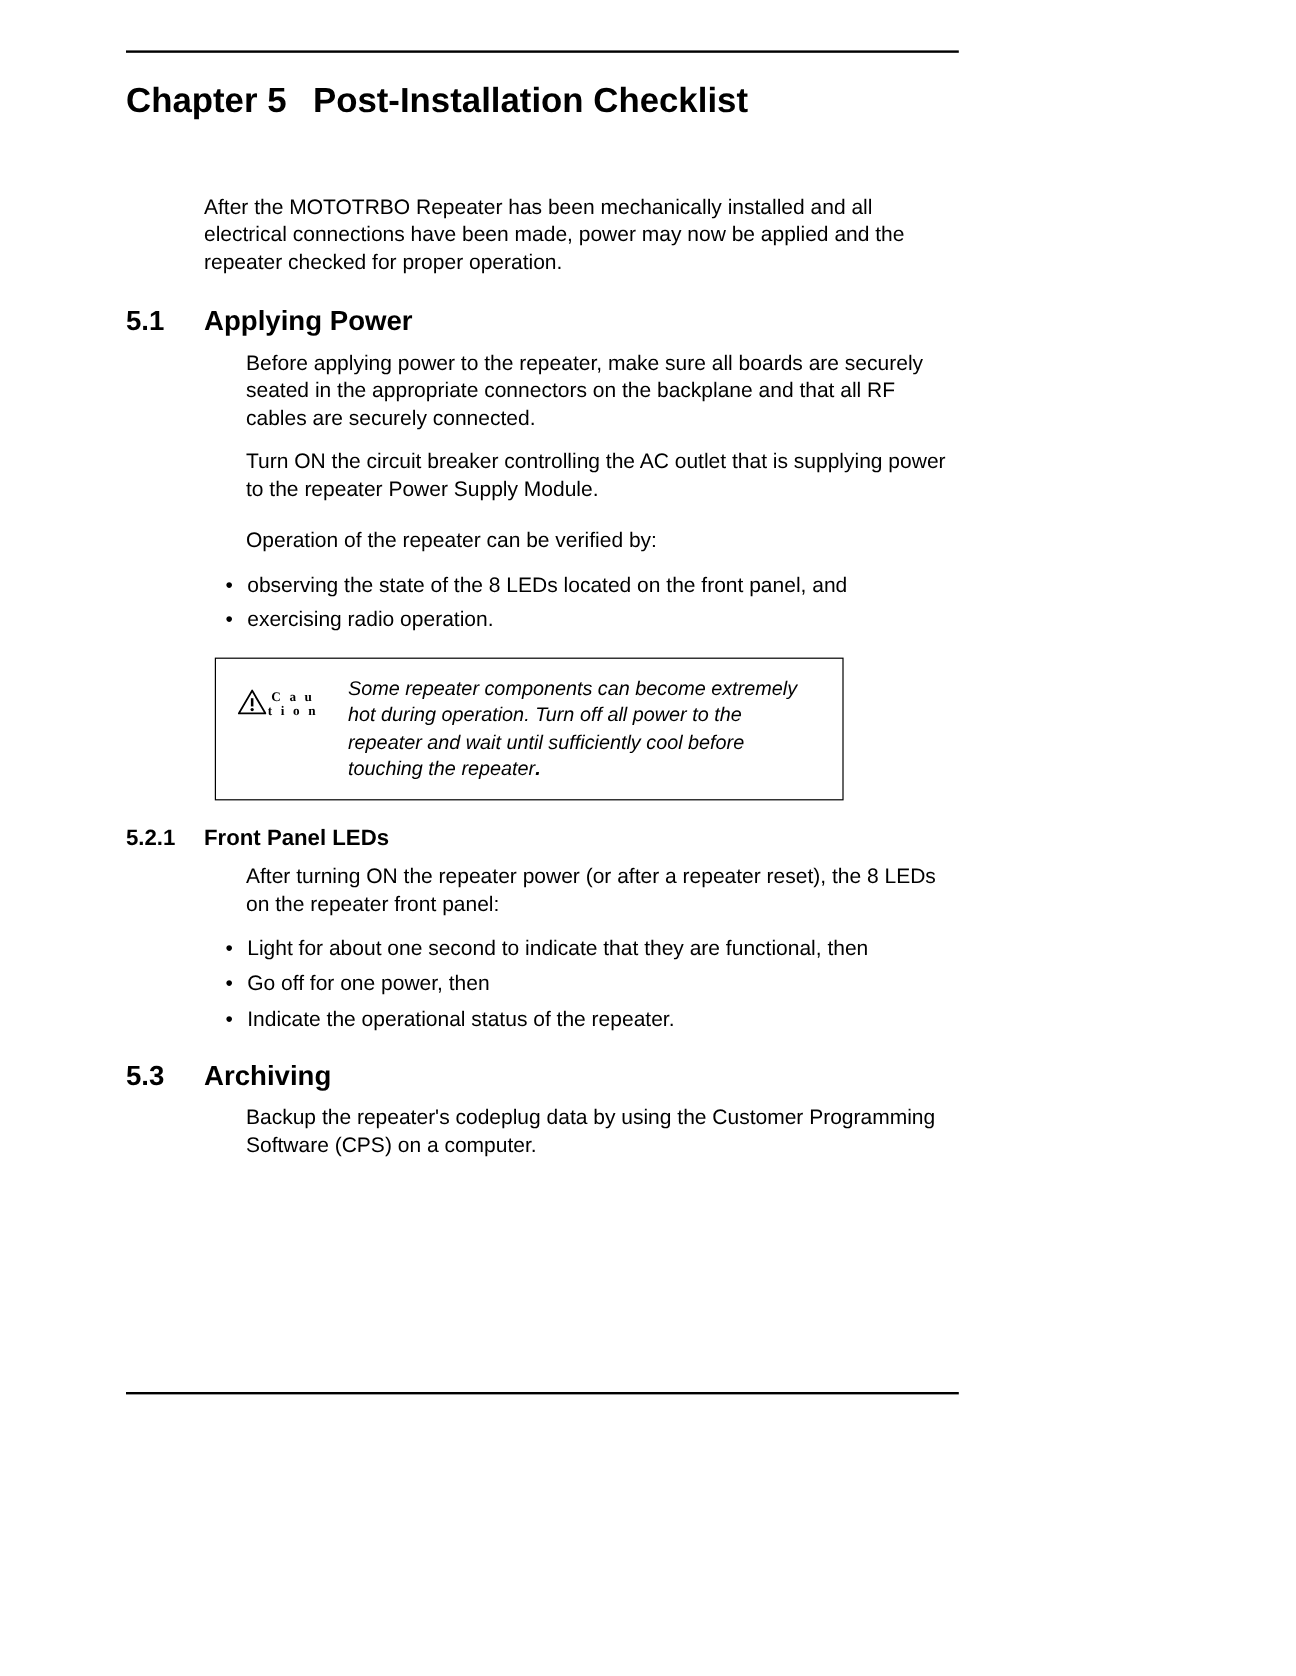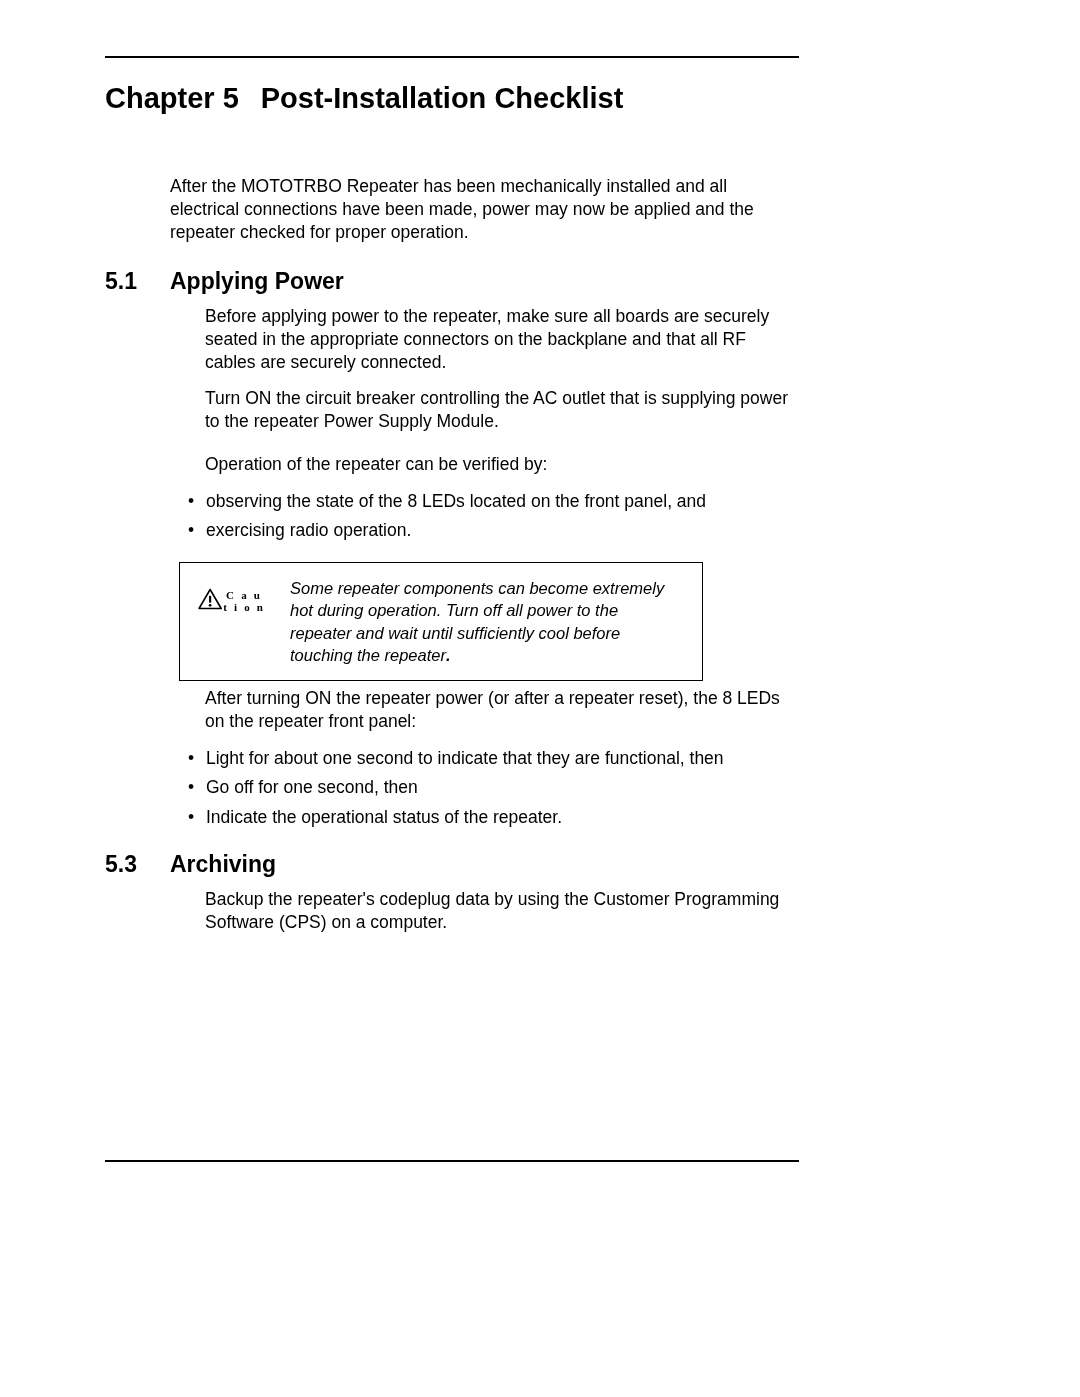--- a/index.html
+++ b/index.html
@@ -7,21 +7,21 @@
     width: 1080px;
     height: 1397px;
     background: #ffffff;
     font-family: Arial, Helvetica, sans-serif;
     color: #000000;
   }
   .page {
     position: relative;
     width: 904px;
     height: 1397px;
-    padding: 56px 105px 0 105px;
+    padding: 42px 105px 0 105px;
   }
   .top-rule {
     border: none;
     border-top: 2.5px solid #000;
     margin-bottom: 24px;
   }
   .chapter-title {
     font-size: 29px;
     font-weight: bold;
     margin-bottom: 60px;
@@ -154,24 +154,28 @@
           <rect x="21" y="14" width="4" height="13" fill="#000"></rect>
           <circle cx="23" cy="32" r="2.6" fill="#000"></circle>
         </svg>
         <div class="caution-label">C a u t i o n</div>
       </div>
       <div class="caution-text">
         <span>Some repeater components can become extremely hot during operation. Turn off all power to the repeater and wait until sufficiently cool before touching the repeater</span><span class="bold-period">.</span>
       </div>
     </div>
 
+    <div class="h3">
+      <span class="num">5.2.1</span>
+      <span>Front Panel LEDs</span>
+    </div>
     <p class="body-text">After turning ON the repeater power (or after a repeater reset), the 8 LEDs on the repeater front panel:</p>
     <ul class="bullets">
       <li>Light for about one second to indicate that they are functional, then</li>
-      <li>Go off for one second, then</li>
+      <li>Go off for one power, then</li>
       <li>Indicate the operational status of the repeater.</li>
     </ul>
   </div>
 
   <div class="section">
     <div class="h2">
       <span class="num">5.3</span>
       <span>Archiving</span>
     </div>
     <p class="body-text">Backup the repeater's codeplug data by using the Customer Programming Software (CPS) on a computer.</p>

